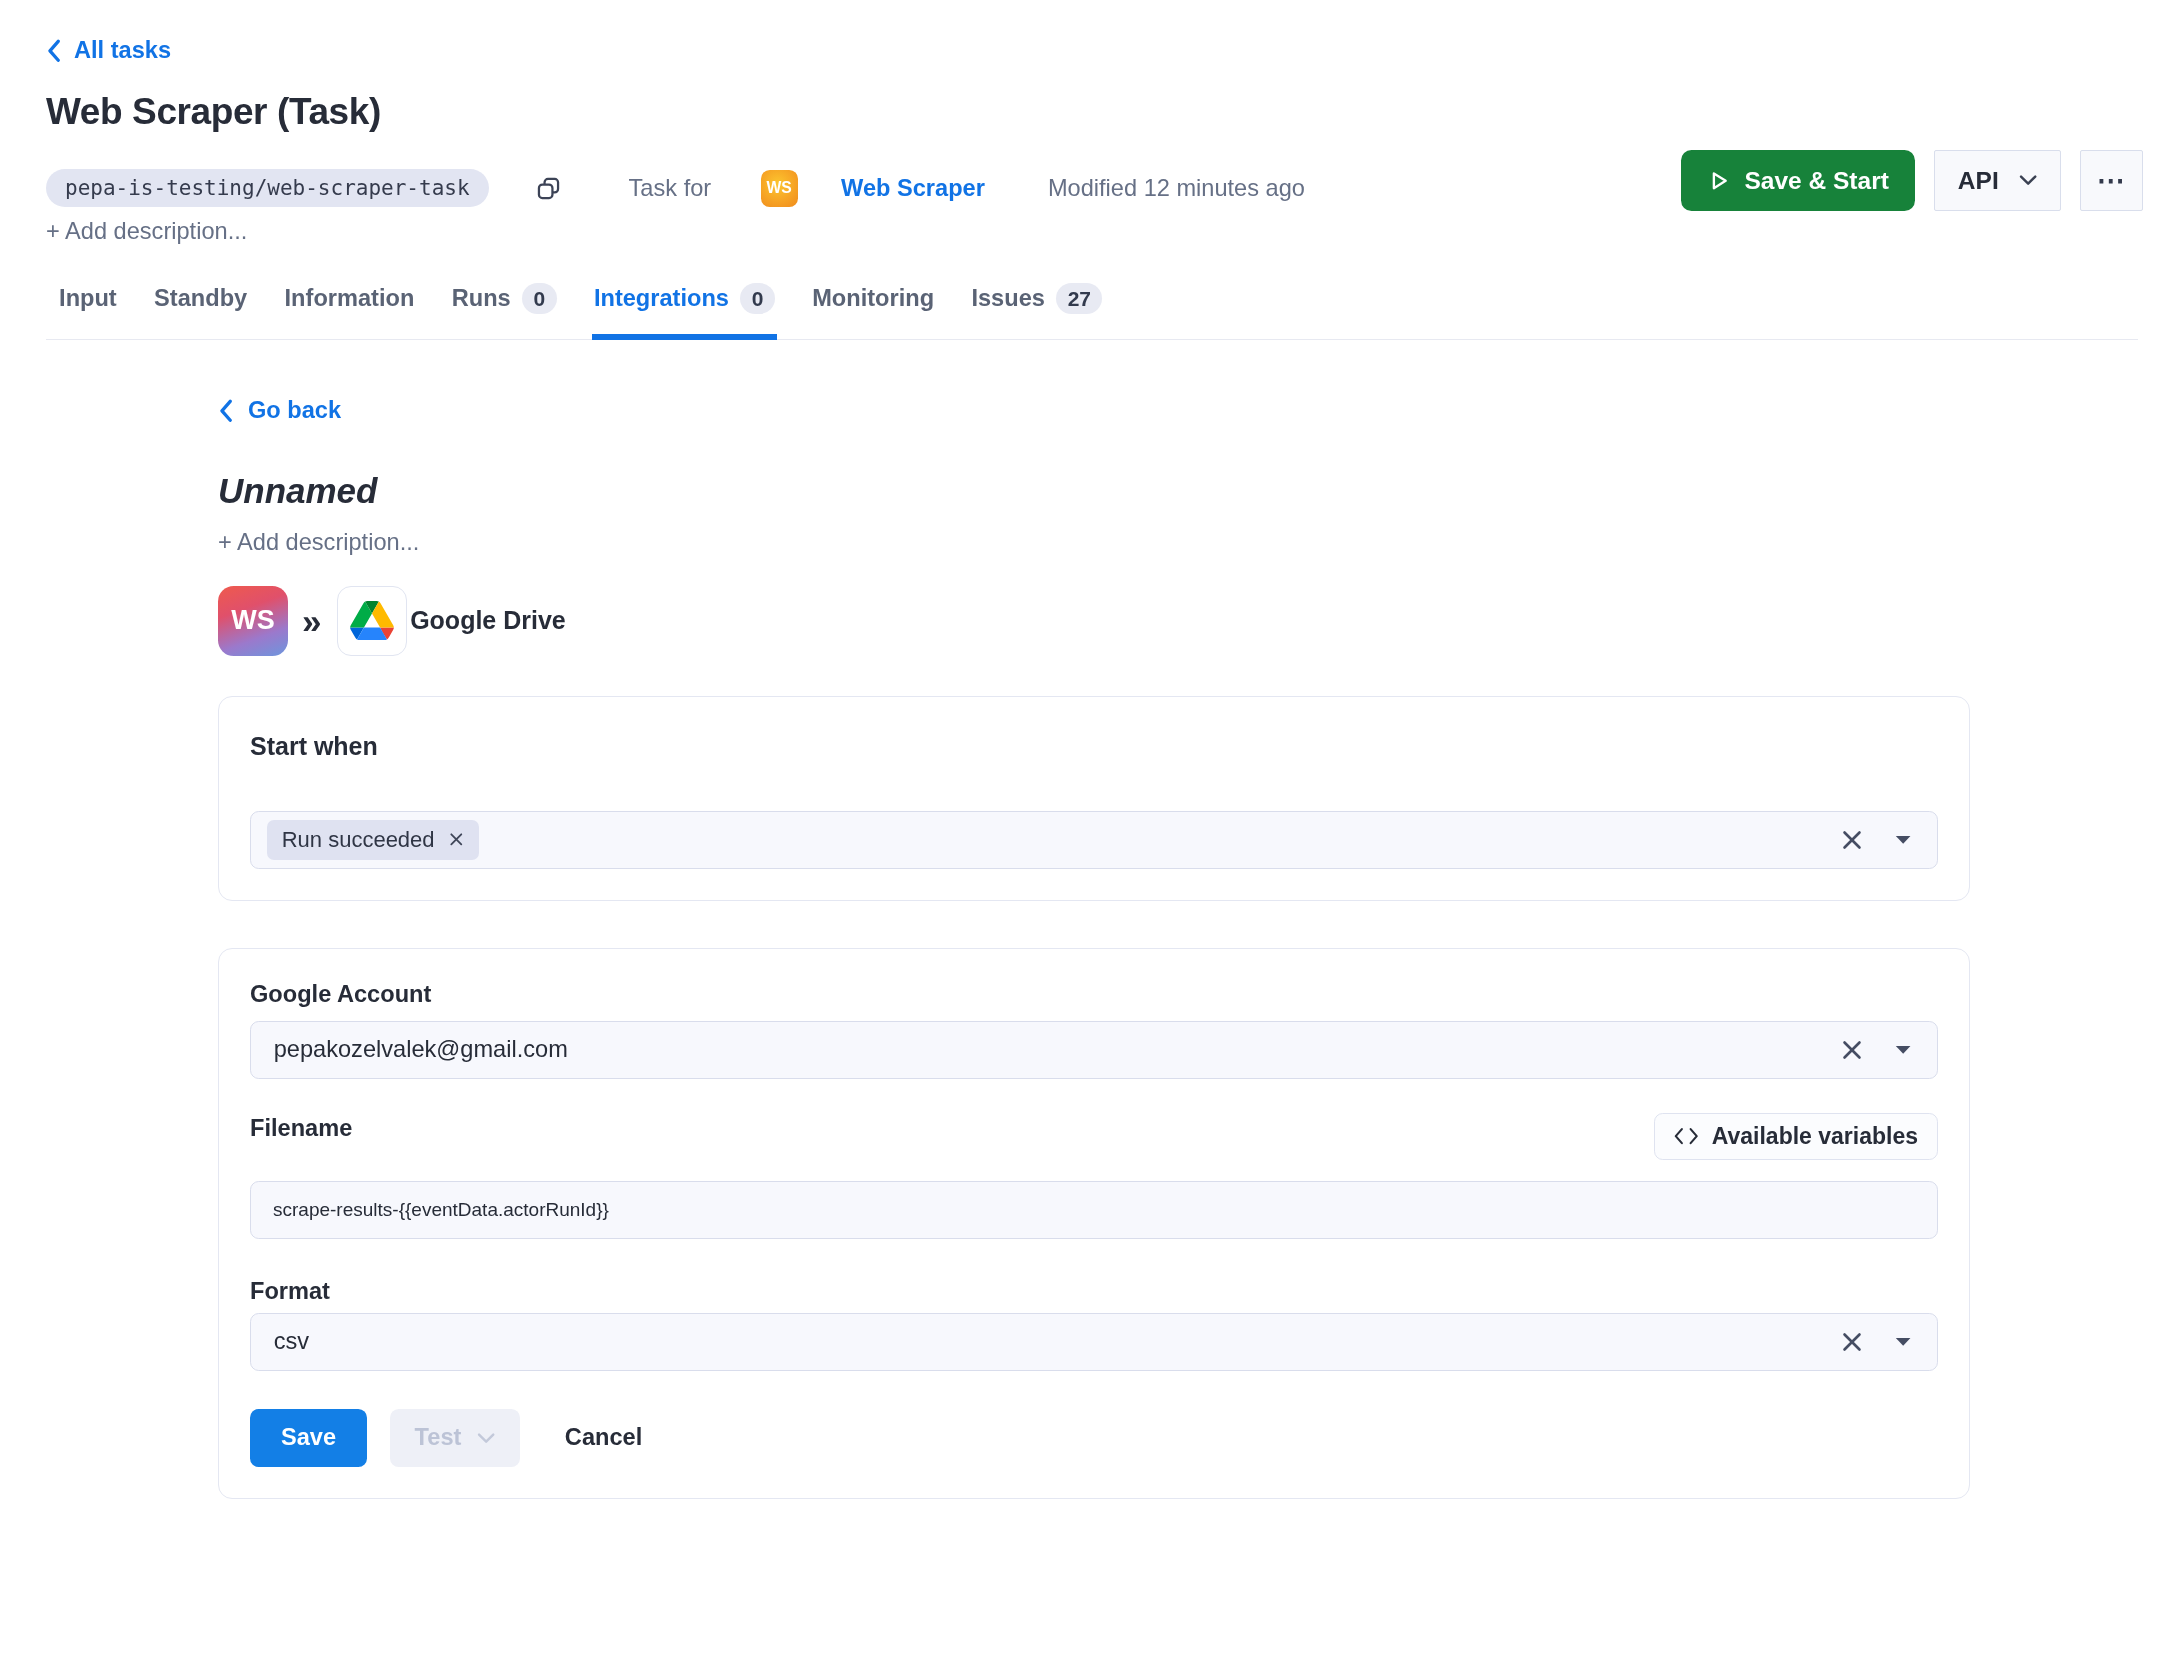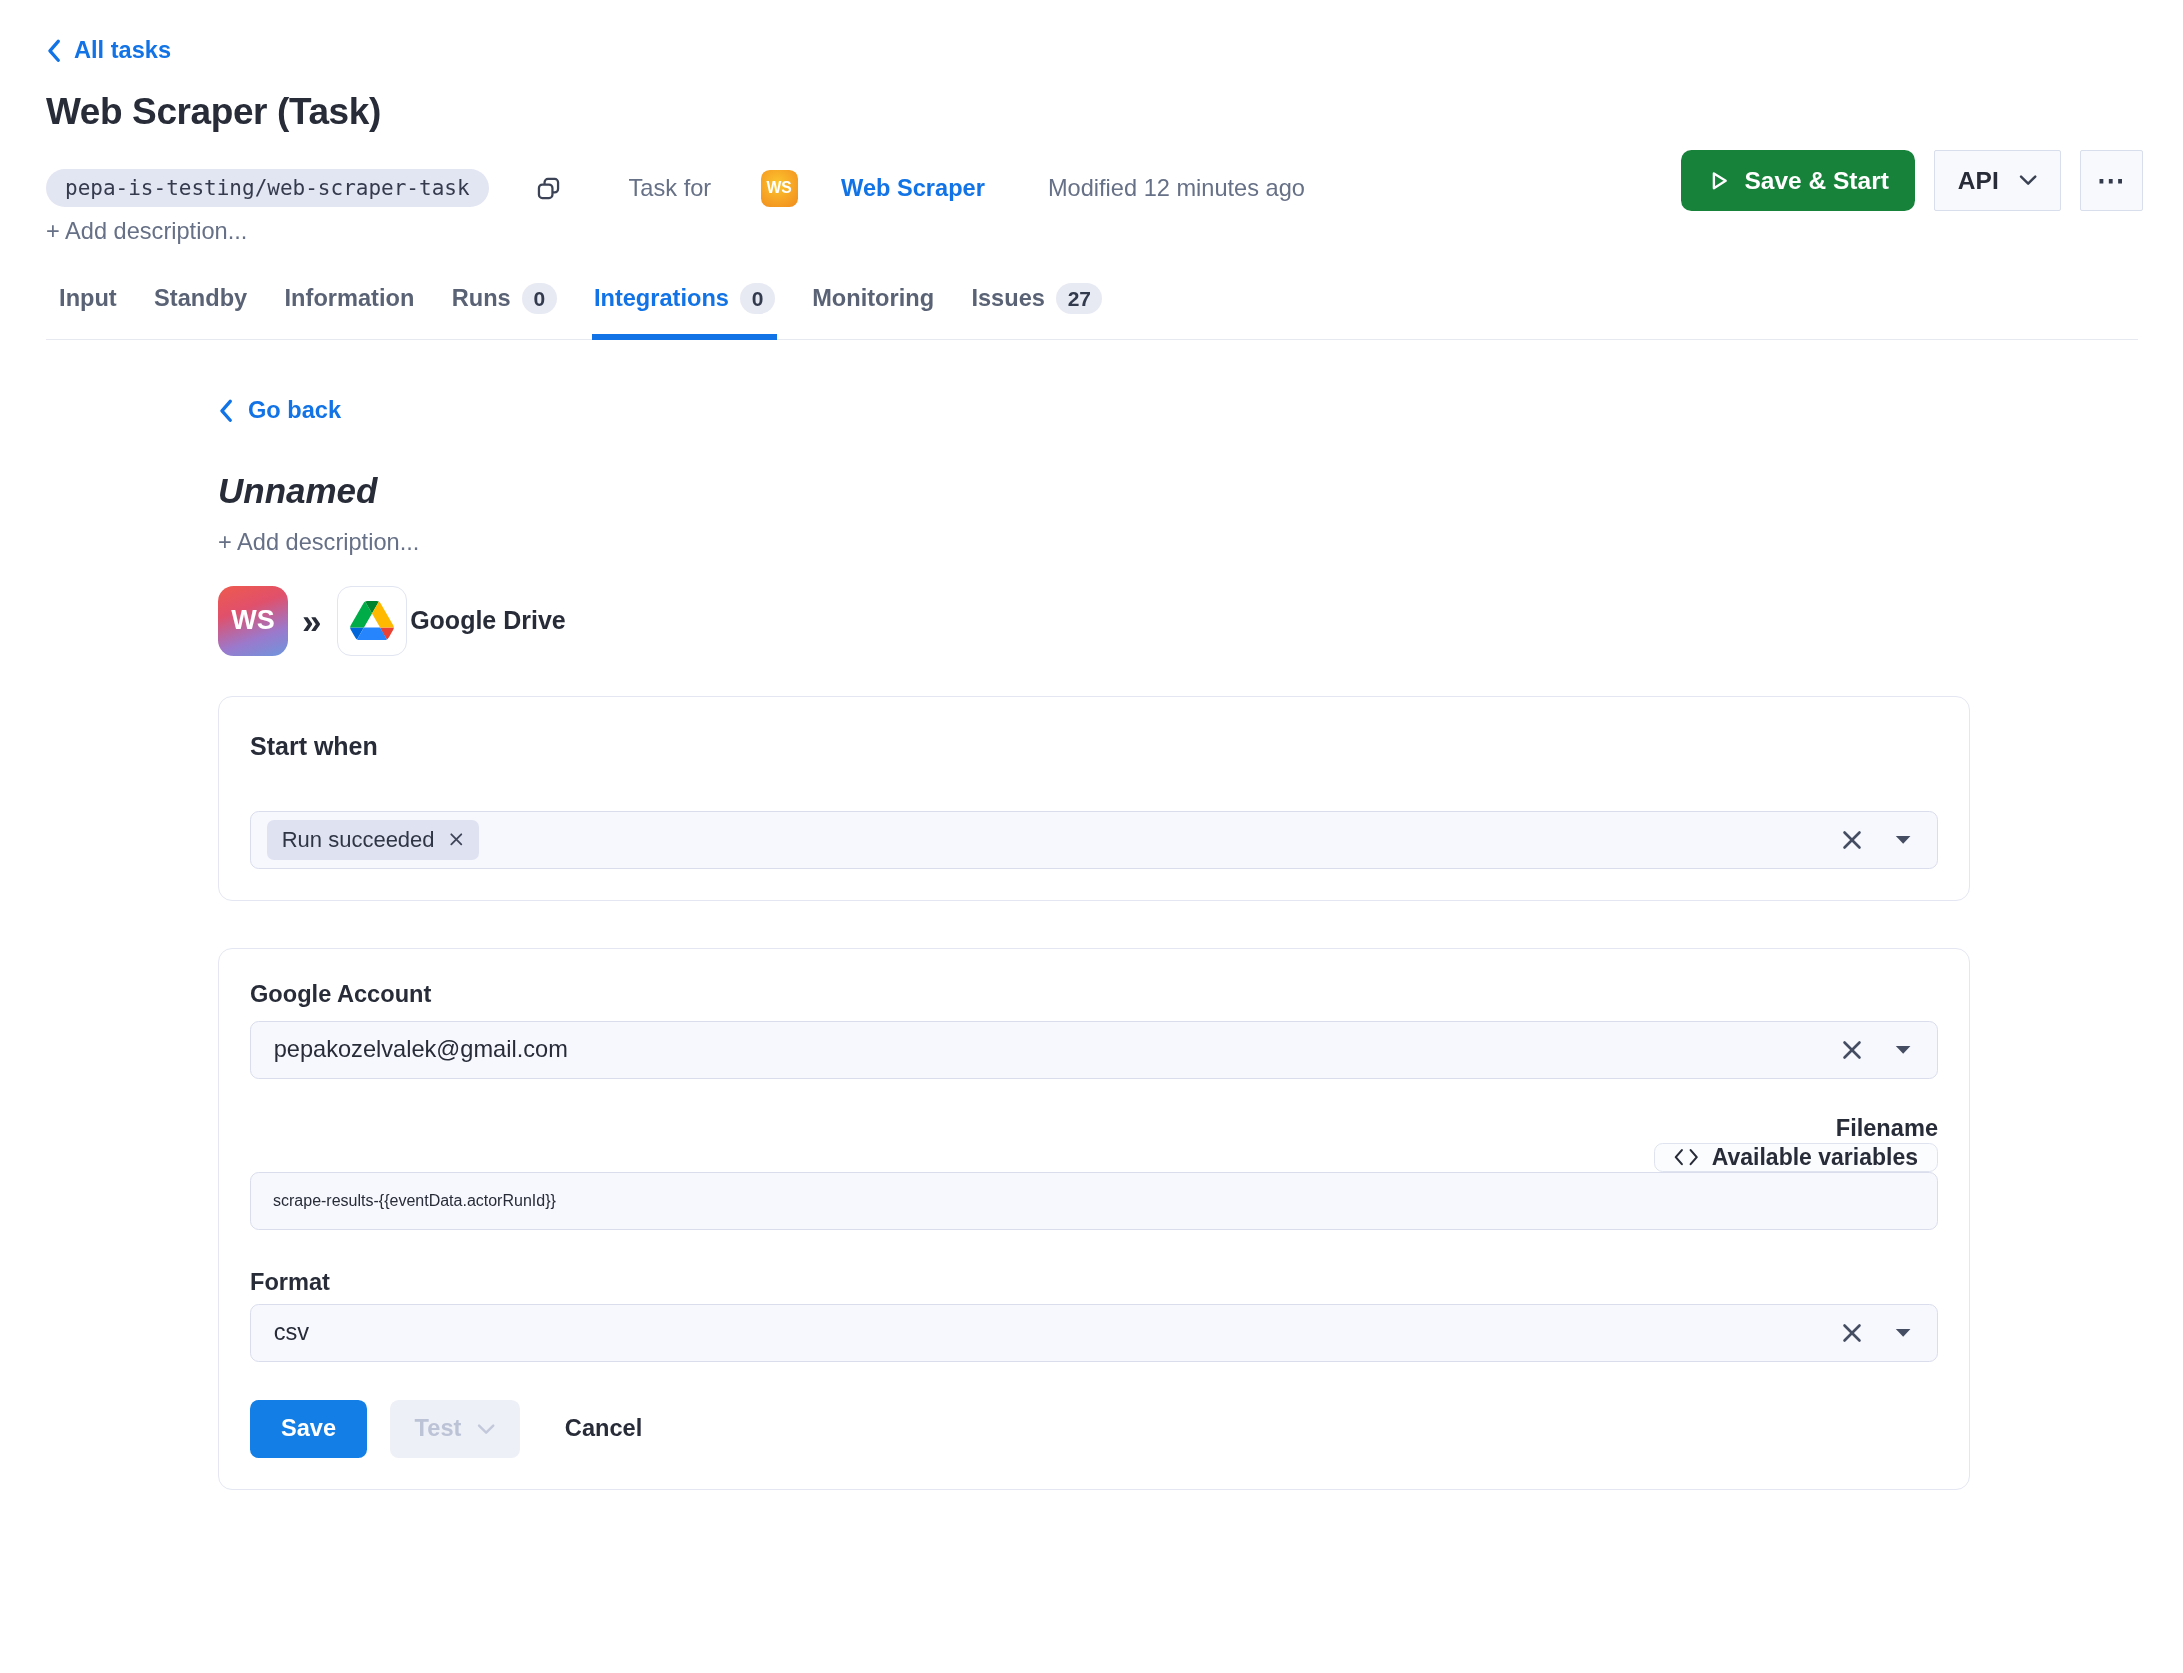--- a/index.html
+++ b/index.html
@@ -84,25 +84,25 @@
   .tag{background:var(--tag-bg);border-radius:7px;height:40px;display:flex;align-items:center;gap:13px;
     padding:0 15px;font-size:22px;color:#2f3545;}
   .tag-remove{display:flex;align-items:center;}
   .select-right{margin-left:auto;display:flex;align-items:center;gap:31px;}
   .icon-btn{display:flex;align-items:center;}
   .select-value{font-size:23.6px;color:var(--dark);padding-left:7px;}
 
   .card-settings{margin-top:47px;padding-top:30px;padding-bottom:31px;}
   .field-label{font-size:23.6px;font-weight:600;color:var(--dark);line-height:30px;}
   .value-select{margin-top:12.2px;}
-  .filename-row{margin-top:34px;display:flex;align-items:flex-end;justify-content:space-between;height:47px;flex-direction:column;}
+  .filename-row{margin-top:34px;display:flex;align-items:flex-start;justify-content:space-between;height:47px;}
   .btn-vars{height:47px;border:1.7px solid #dfe3f0;background:#fbfcfe;border-radius:8.7px;
     display:flex;align-items:center;gap:13px;padding:0 19px;font-size:23px;font-weight:600;color:var(--dark);}
-  .text-input{margin-top:12px;height:58px;background:var(--bg-input);border:1.7px solid var(--border-input);
-    border-radius:8.7px;display:flex;align-items:center;padding:0 22px;font-size:16px;color:var(--dark);}
+  .text-input{margin-top:21px;height:58px;background:var(--bg-input);border:1.7px solid var(--border-input);
+    border-radius:8.7px;display:flex;align-items:center;padding:0 22px;font-size:19px;color:var(--dark);}
   .format-label{margin-top:37px;}
   .format-select{margin-top:7px;}
   .buttons-row{margin-top:38px;display:flex;align-items:center;}
   .btn-save{height:58px;padding:0 31px;border-radius:8.7px;background:var(--primary-blue);
     color:#fff;font-size:23.6px;font-weight:700;}
   .btn-test{height:58px;margin-left:23px;padding:0 24.5px;border-radius:8.7px;background:#eef0f7;
     color:#bcc3d6;font-size:23.6px;font-weight:600;display:flex;align-items:center;gap:15.7px;cursor:default;}
   .btn-cancel{margin-left:45px;font-size:23.6px;font-weight:700;color:var(--dark);}
 </style>
 </head>

